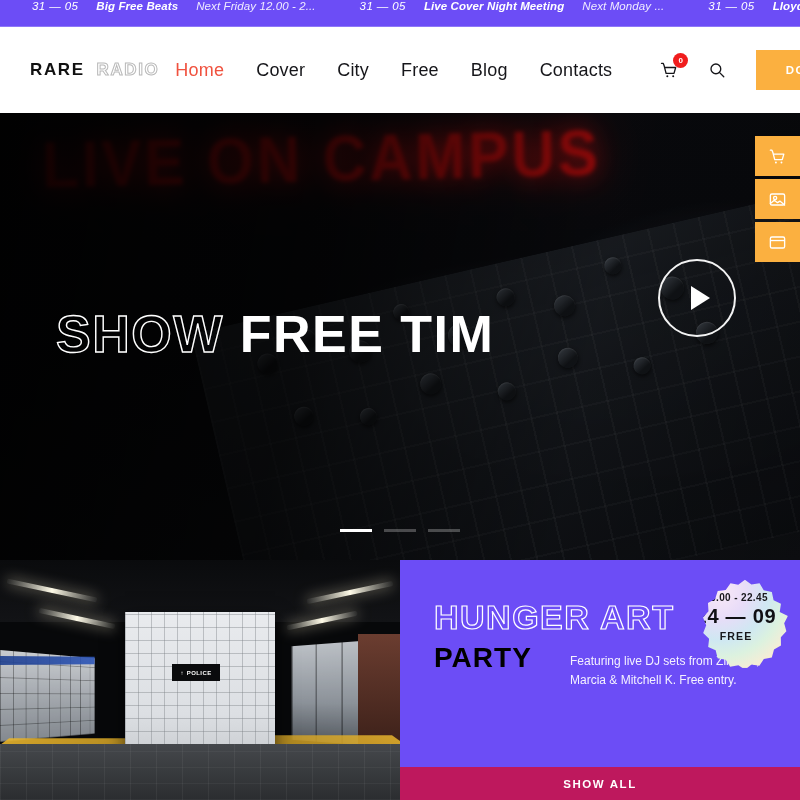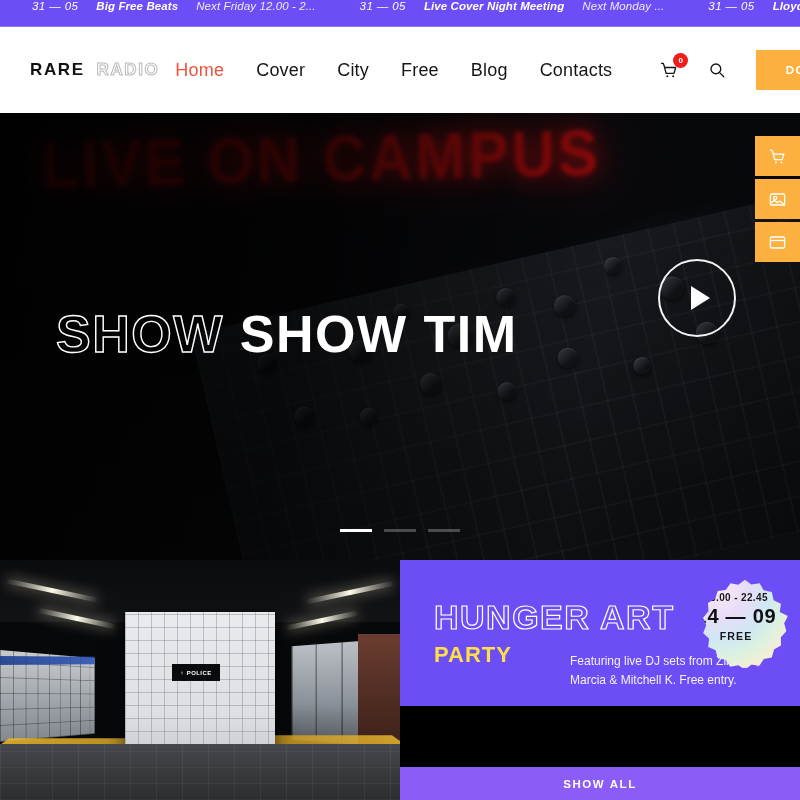--- a/index.html
+++ b/index.html
@@ -320,41 +320,41 @@
   .sw-floor {
     position: absolute; left: 0; right: 0; bottom: 0; height: 56px;
     background:
       repeating-linear-gradient(90deg, rgba(255,255,255,.05) 0 1px, rgba(0,0,0,0) 1px 26px),
       repeating-linear-gradient(0deg, rgba(255,255,255,.04) 0 1px, rgba(0,0,0,0) 1px 16px),
       linear-gradient(180deg, #45484c, #2b2d30);
   }
 
   .party {
     position: relative;
-    width: 400px; height: 146px;
+    width: 400px; height: 239px;
     background: #6C4DF6;
     overflow: hidden;
   }
   .party-title {
     position: absolute;
     left: 34px; top: 38px;
     font-size: 34px;
     font-weight: 700;
     letter-spacing: 1.5px;
     color: transparent;
     -webkit-text-stroke: 1.2px #ffffff;
     white-space: nowrap;
   }
   .party-sub {
     position: absolute;
     left: 34px; top: 82px;
-    font-size: 22px;
+    font-size: 28px;
     font-weight: 800;
     letter-spacing: 1px;
-    color: #fde047;
+    color: #000000;
   }
   .party-desc {
     position: absolute;
     left: 170px; top: 92px;
     width: 200px;
     font-size: 12px;
     line-height: 1.62;
     color: #f4f1ff;
     font-weight: 500;
   }
@@ -379,21 +379,21 @@
     transform: scale(1.18);
   }
   .badge-time { font-size: 8.5px; font-weight: 700; color: #18181c; letter-spacing: .3px; }
   .badge-date { font-size: 17px; font-weight: 800; color: #101014; letter-spacing: .6px; margin: 2px 0 1px; }
   .badge-free { font-size: 9px; font-weight: 700; color: #18181c; letter-spacing: .9px; }
 
   .showall-bar {
     position: absolute;
     left: 400px; right: 0; bottom: 0;
     height: 33px;
-    background: #8b5cf6;
+    background: #be185d;
     display: flex; align-items: center; justify-content: center;
     cursor: pointer;
   }
   .showall-bar span {
     color: #ffffff;
     font-size: 11.5px;
     font-weight: 700;
     letter-spacing: 1.6px;
   }
 </style>
@@ -483,21 +483,21 @@
           <div class="knob" style="left:424px; top:124px; width:17px; height:17px;"></div>
           <div class="knob" style="left:492px; top:104px; width:22px; height:22px;"></div>
         </div>
       </div>
       <div class="hero-fade"></div>
     </div>
 
     <div class="hero-content">
       <div class="hero-line">
         <span class="hero-hollow">SHOW</span>
-        <span class="hero-solid">SHOW TIM</span>
+        <span class="hero-solid">FREE TIM</span>
       </div>
     </div>
 
     <div class="play-btn">
       <div class="play-tri"></div>
     </div>
 
     <div class="dots">
       <div class="dot active"></div>
       <div class="dot"></div>

